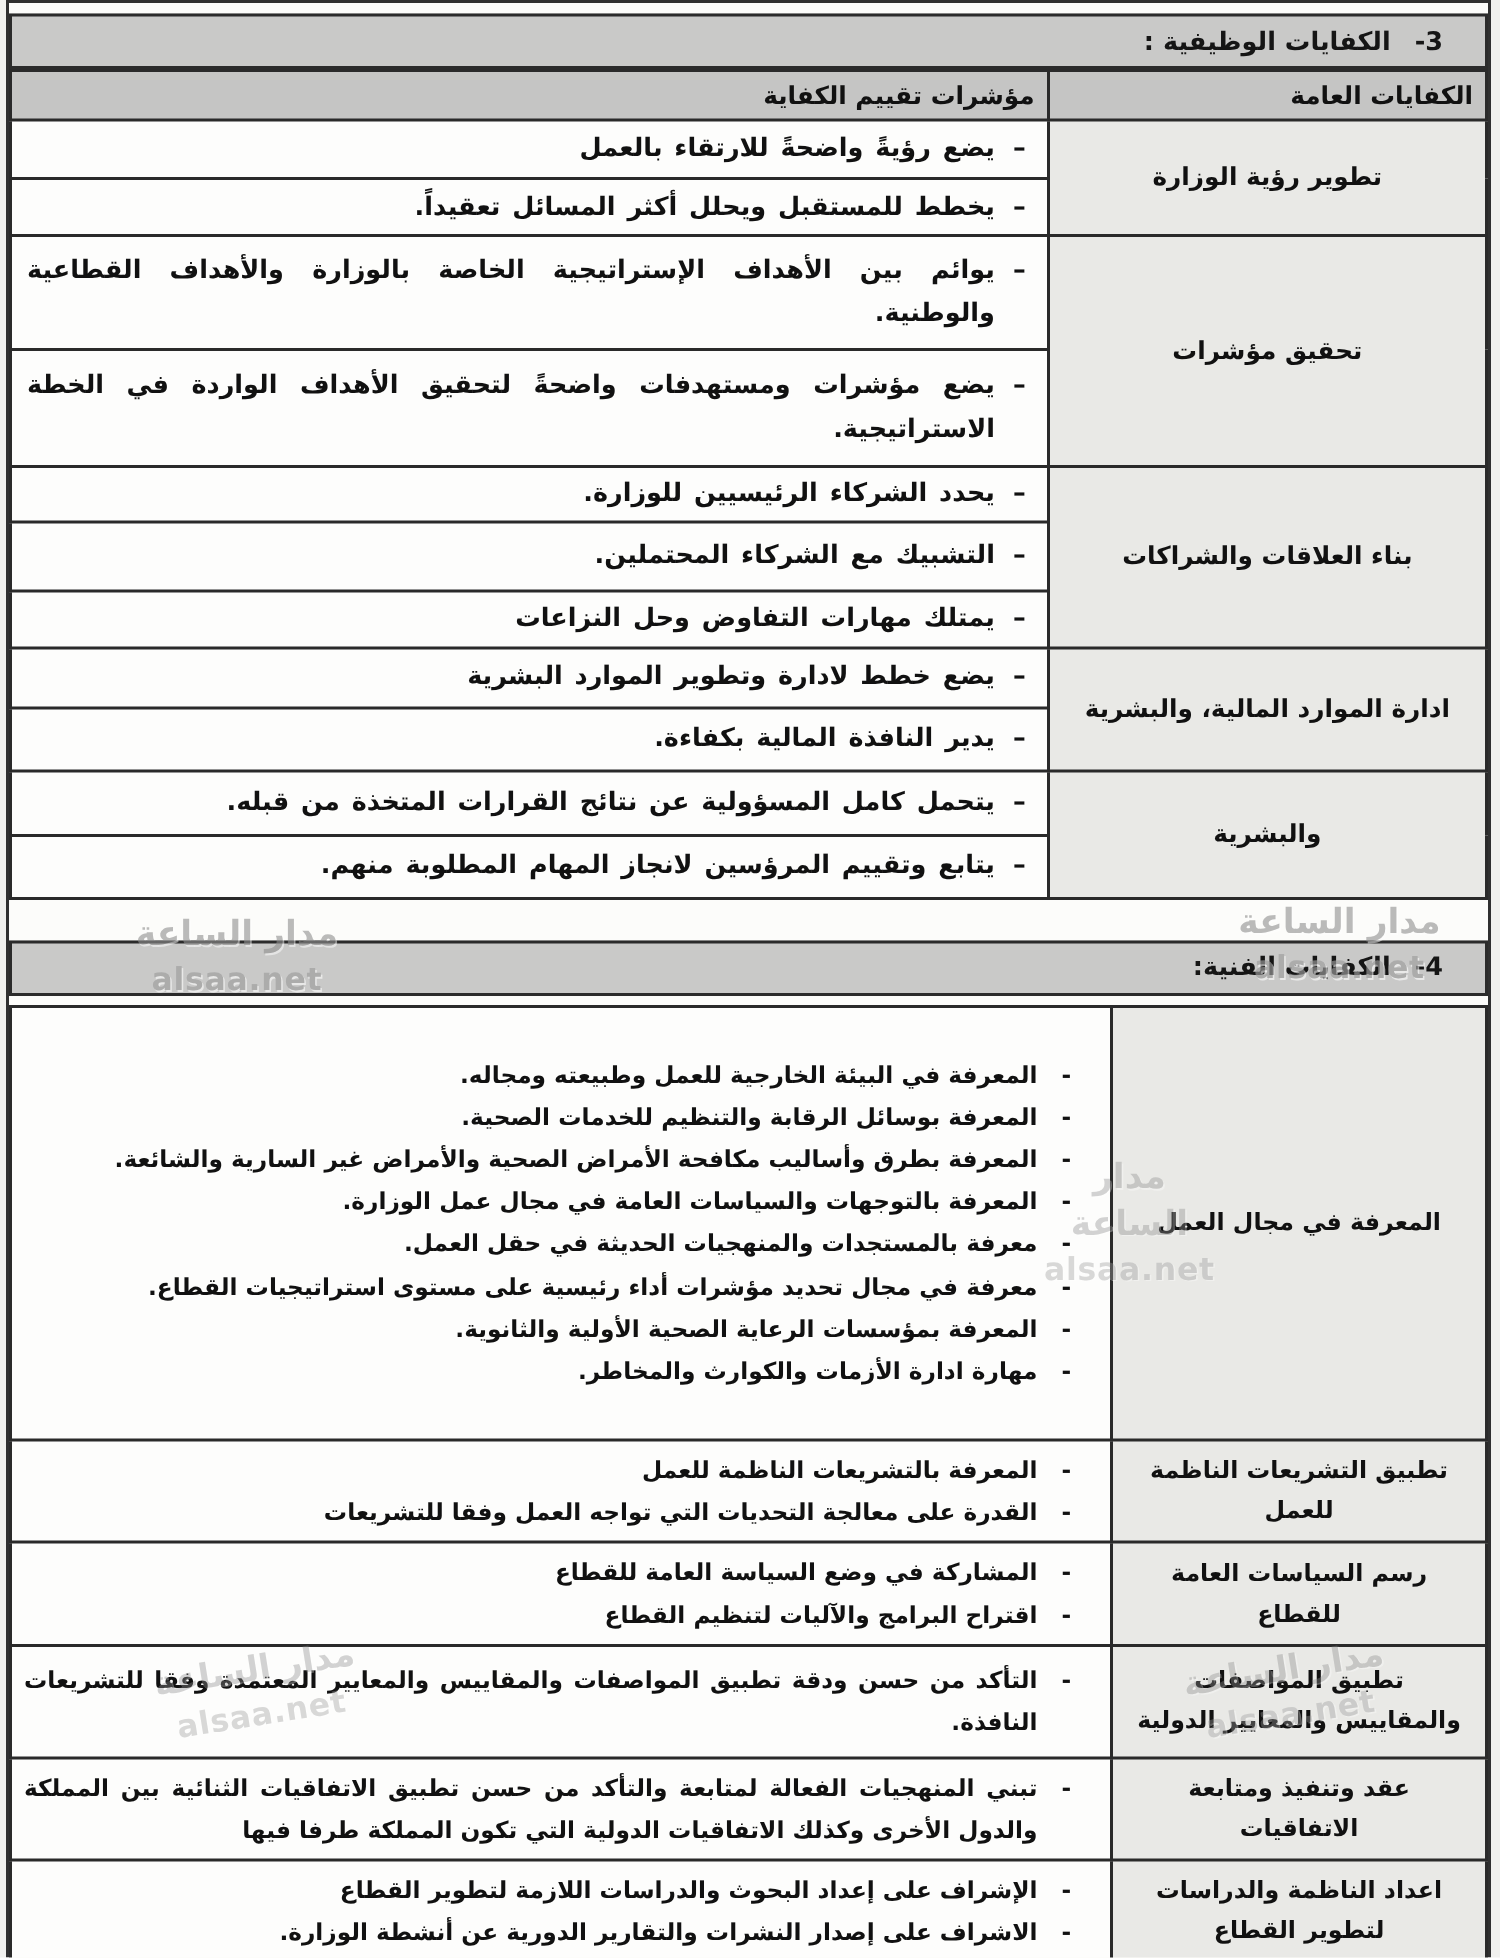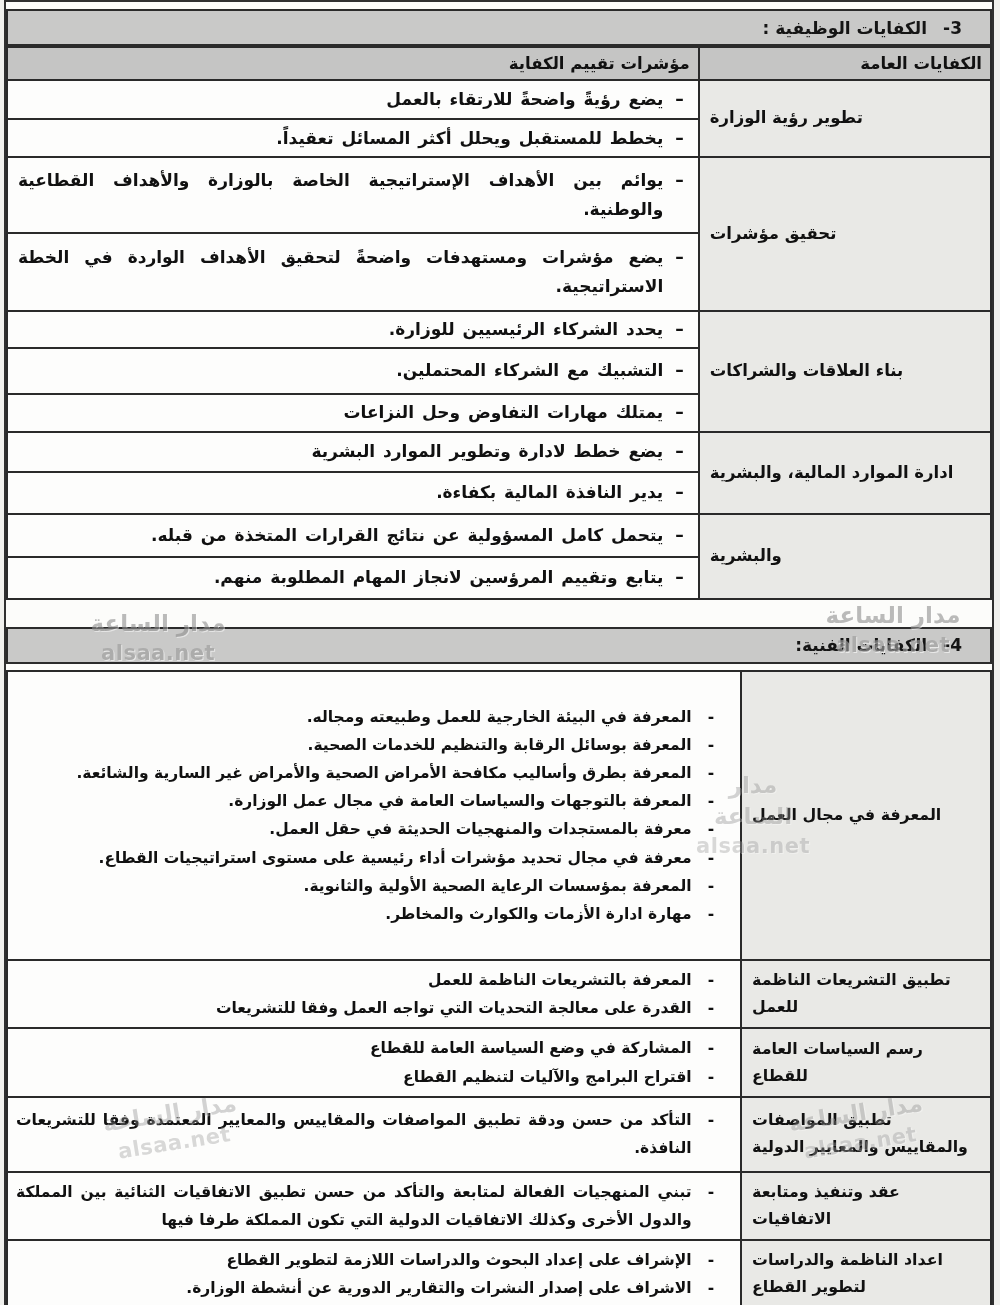--- a/index.html
+++ b/index.html
@@ -24,21 +24,21 @@
   }
   .gap-between{height:27px;background:#fcfcfa;}
   .small-gap{height:6px;background:#fcfcfa;}
   table{
     width:100%;border-collapse:collapse;table-layout:fixed;
     border:2px solid #1e1e1e;background:#fdfdfc;
   }
   th,td{border:2px solid #2a2a2a;vertical-align:middle;box-sizing:border-box;}
   th{background:#c5c5c4;font-size:16.5px;font-weight:bold;height:33px;text-align:right;padding:2px 8px;}
   td.cat{
-    background:#e9e9e6;text-align:left;font-weight:bold;font-size:16.5px;
+    background:#e9e9e6;text-align:center;font-weight:bold;font-size:16.5px;
     padding:4px 10px;line-height:1.7;
   }
   td.ind{background:#fdfdfc;padding:3px 14px 3px 10px;}
   .t1 td.ind{font-size:17px;word-spacing:2px;}
   .t2 td.ind{font-size:15.5px;padding:5px 12px 5px 8px;}
   .t2 td.cat{font-size:15.8px;}
   .line{display:flex;align-items:baseline;gap:12px;direction:rtl;}
   .t2 .line{gap:16px;padding-right:14px;}
   .dash{flex:0 0 auto;font-weight:bold;}
   .txt{

